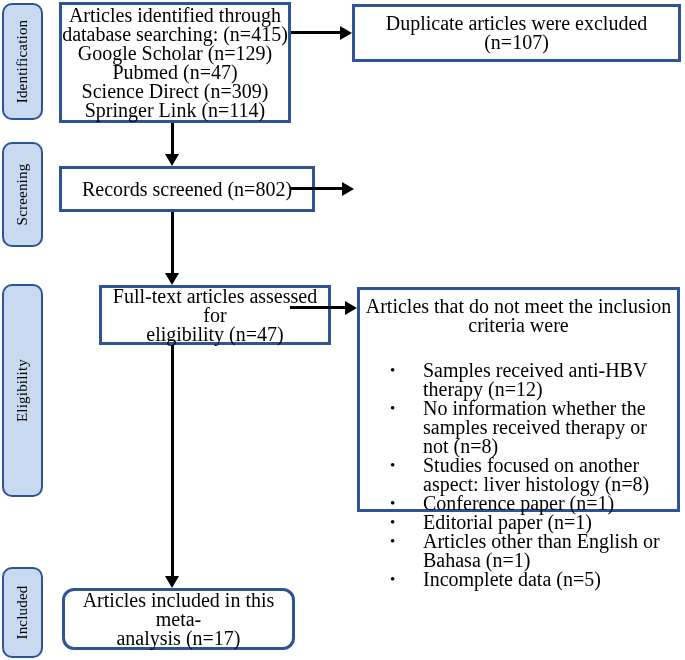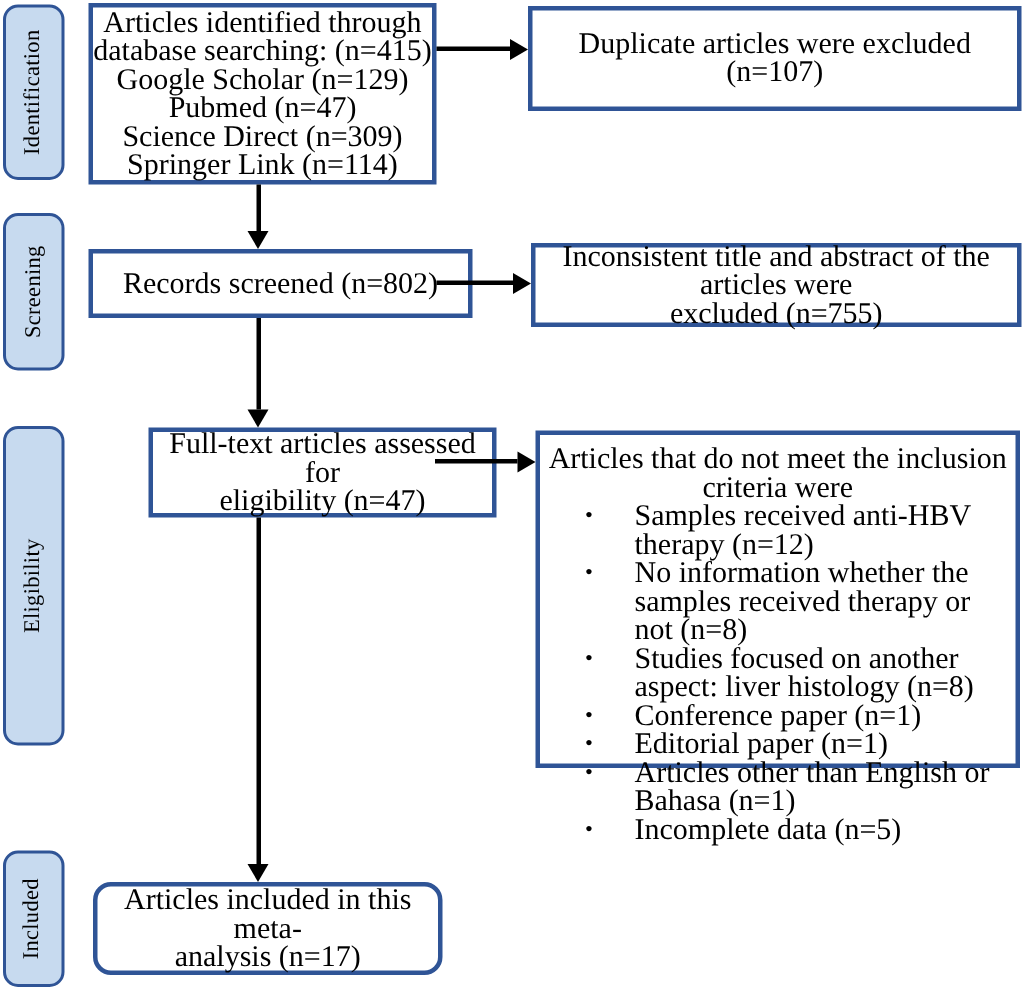--- a/index.html
+++ b/index.html
@@ -42,20 +42,21 @@
     align-items: center;
     justify-content: center;
     text-align: center;
     font-size: 20px;
     line-height: 19px;
   }
   .box .line { width: 100%; }
   .box.list-box {
     justify-content: space-between;
     padding-top: 7px;
+    gap: 26px;
   }
   .bullets {
     margin: 0;
     padding: 0;
     list-style: none;
     width: 100%;
     text-align: left;
   }
   .bullets li {
     position: relative;
@@ -105,30 +106,26 @@
   </div>
 
   <div class="box" style="left:59px;top:2px;width:232px;height:121px;">
     <div class="line">Articles identified through</div>
     <div class="line">database searching: (n=415)</div>
     <div class="line">Google Scholar (n=129)</div>
     <div class="line">Pubmed (n=47)</div>
     <div class="line">Science Direct (n=309)</div>
     <div class="line">Springer Link (n=114)</div>
   </div>
-  <div class="box" style="left:352px;top:4px;width:329px;height:70px;">
+  <div class="box" style="left:352px;top:4px;width:329px;height:58px;">
     <div class="line">Duplicate articles were excluded (n=107)</div>
   </div>
 
   <div class="box" style="left:59px;top:166px;width:256px;height:46px;">
     <div class="line">Records screened (n=802)</div>
-  </div>
-  <div class="box" style="left:354px;top:162px;width:327px;height:56px;">
-    <div class="line">Inconsistent title and abstract of the articles were</div>
-    <div class="line">excluded (n=755)</div>
   </div>
 
   <div class="box" style="left:58px;top:285px;width:232px;height:60px;margin-left:41px;">
     <div class="line">Full-text articles assessed for</div>
     <div class="line">eligibility (n=47)</div>
   </div>
   <div class="box list-box" style="left:357px;top:287px;width:323px;height:225px;">
     <div class="line">Articles that do not meet the inclusion criteria were</div>
     <ul class="bullets">
       <li>Samples received anti-HBV therapy (n=12)</li>

